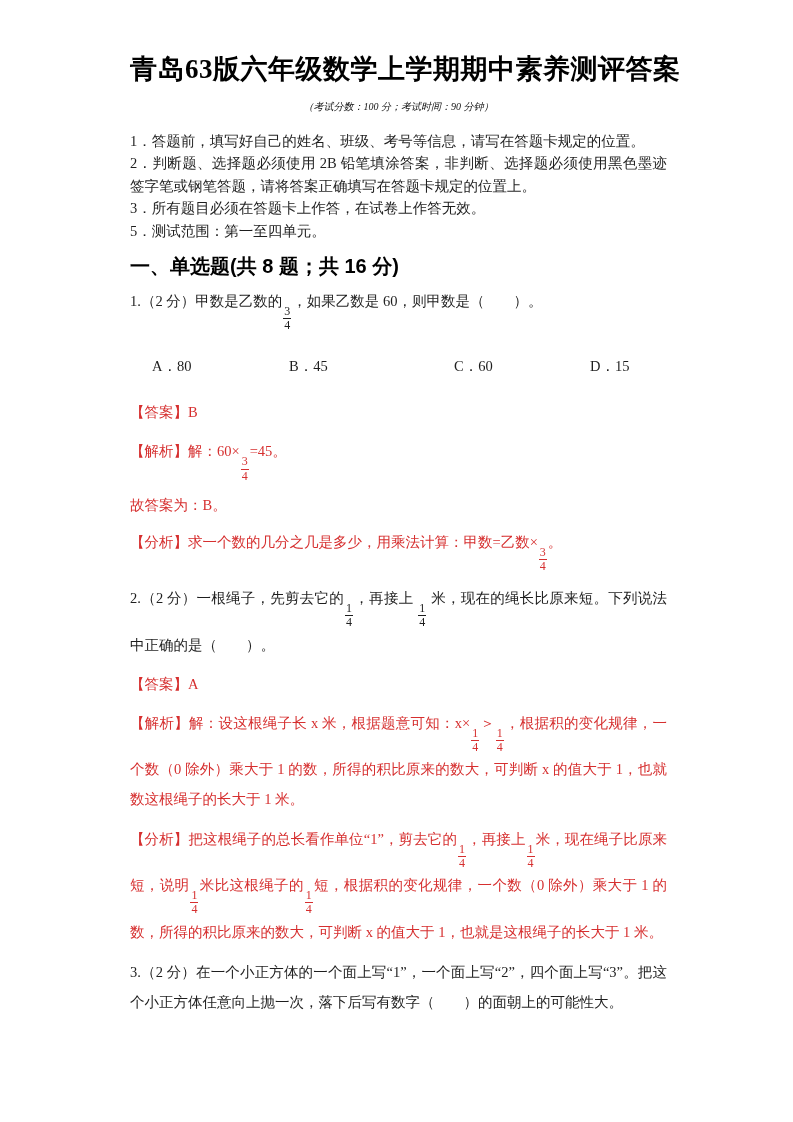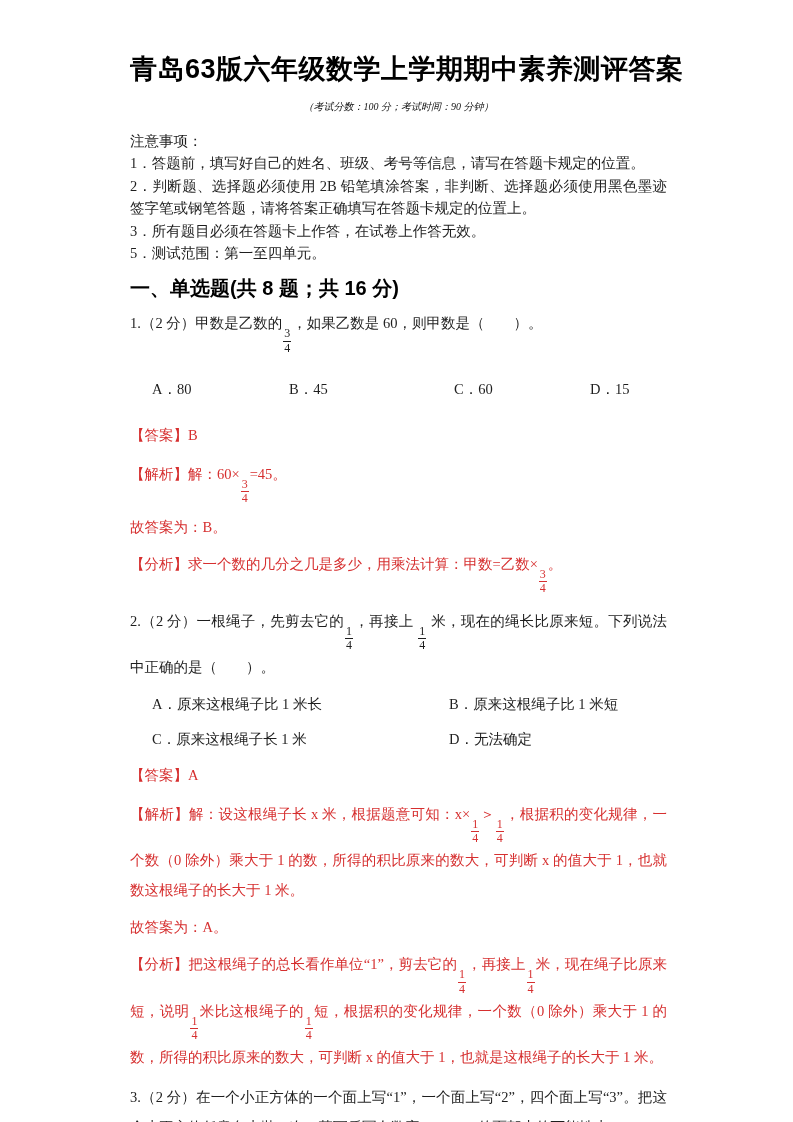--- a/index.html
+++ b/index.html
@@ -10,21 +10,21 @@
     margin: 0 auto;
     background: #ffffff;
     box-sizing: border-box;
     padding: 40px 126px 0 130px;
     overflow: hidden;
     font-family: "Liberation Serif", "DejaVu Serif", serif;
     font-size: 14.5px;
     color: #1e1e1e;
   }
   .doc-title {
-    font-family: Liberation Sans, sans-serif;
+    font-family: Liberation Serif, serif;
     font-weight: 700;
     font-size: 27px;
     line-height: 34px;
     text-align: right;
     color: #000;
     margin: 12px 0 10px 0;
     letter-spacing: 0.5px;
     white-space: nowrap;
   }
   .doc-subtitle {
@@ -86,21 +86,20 @@
 </style>
 </head>
 <body>
 
 <div class="page">
 
   <div class="doc-title">青岛63版六年级数学上学期期中素养测评答案</div>
   <div class="doc-subtitle">（考试分数：100 分；考试时间：90 分钟）</div>
 
   <div class="notice">
-    <p>注意事项：</p>
     <p>1．答题前，填写好自己的姓名、班级、考号等信息，请写在答题卡规定的位置。</p>
     <p>2．判断题、选择题必须使用 2B 铅笔填涂答案，非判断、选择题必须使用黑色墨迹签字笔或钢笔答题，请将答案正确填写在答题卡规定的位置上。</p>
     <p>3．所有题目必须在答题卡上作答，在试卷上作答无效。</p>
     <p>5．测试范围：第一至四单元。</p>
   </div>
 
   <div class="section-heading">一、单选题(共 8 题；共 16 分)</div>
 
   <div>
     <p class="stem">1.（2 分）甲数是乙数的<span class="frac">
@@ -126,35 +125,28 @@
   </div>
 
   <div>
     <p class="stem">2.（2 分）一根绳子，先剪去它的<span class="frac">
           <span class="num">1</span>
           <span class="den">4</span>
         </span>，再接上 <span class="frac">
           <span class="num">1</span>
           <span class="den">4</span>
         </span> 米，现在的绳长比原来短。下列说法中正确的是（　　）。</p>
-    <div class="options-grid">
-      <span class="opt">A．原来这根绳子比 1 米长</span>
-      <span class="opt">B．原来这根绳子比 1 米短</span>
-      <span class="opt">C．原来这根绳子长 1 米</span>
-      <span class="opt">D．无法确定</span>
-    </div>
     <p class="red answer-line">【答案】A</p>
     <p class="red rich-line">【解析】解：设这根绳子长 x 米，根据题意可知：x×<span class="frac">
           <span class="num">1</span>
           <span class="den">4</span>
         </span>＞<span class="frac">
           <span class="num">1</span>
           <span class="den">4</span>
         </span>，根据积的变化规律，一个数（0 除外）乘大于 1 的数，所得的积比原来的数大，可判断 x 的值大于 1，也就数这根绳子的长大于 1 米。</p>
-    <p class="red plain-line">故答案为：A。</p>
     <p class="red rich-line">【分析】把这根绳子的总长看作单位“1”，剪去它的<span class="frac">
           <span class="num">1</span>
           <span class="den">4</span>
         </span>，再接上<span class="frac">
           <span class="num">1</span>
           <span class="den">4</span>
         </span>米，现在绳子比原来短，说明<span class="frac">
           <span class="num">1</span>
           <span class="den">4</span>
         </span>米比这根绳子的<span class="frac">

